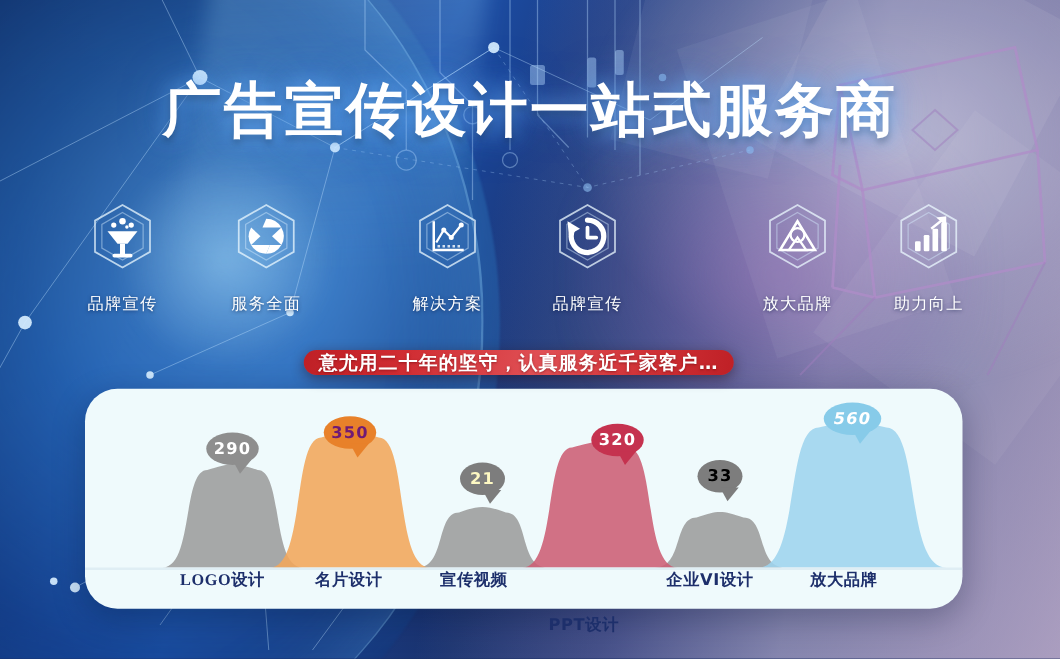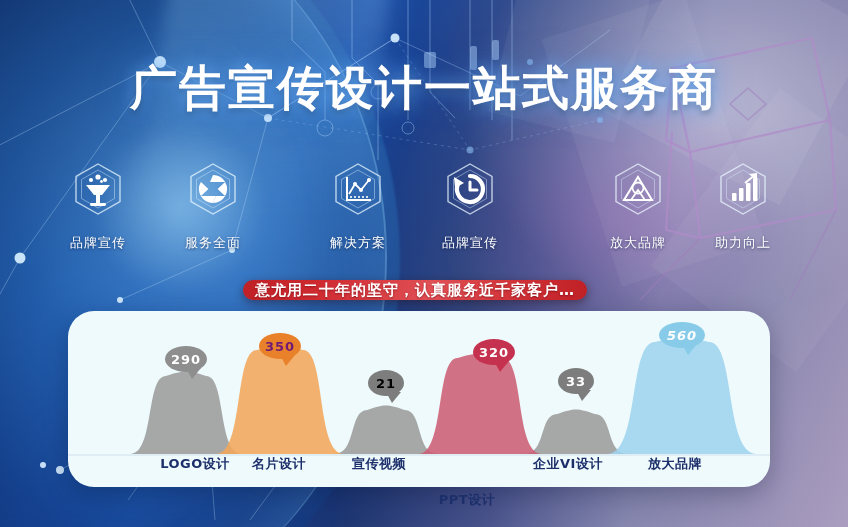--- a/index.html
+++ b/index.html
@@ -351,39 +351,39 @@
   <div id="bubbles">
       <div class="bubble" style="left: 165px; top: 346px; width: 42px; height: 26px; background: rgb(142, 142, 142); color: rgb(142, 142, 142);">
         <span style="color: rgb(255, 255, 255);">290</span>
         <span class="tail"></span>
       </div>
       <div class="bubble" style="left: 259px; top: 333px; width: 42px; height: 26px; background: rgb(232, 129, 42); color: rgb(232, 129, 42);">
         <span style="color: #701a75;">350</span>
         <span class="tail"></span>
       </div>
       <div class="bubble" style="left: 368px; top: 370px; width: 36px; height: 26px; background: rgb(125, 125, 125); color: rgb(125, 125, 125);">
-        <span style="color: #000000;">21</span>
+        <span style="color: #fef9c3;">21</span>
         <span class="tail"></span>
       </div>
       <div class="bubble" style="left: 459px; top: 339px; width: 42px; height: 26px; background: rgb(197, 50, 79); color: rgb(197, 50, 79); margin-left: 14px;">
         <span style="color: rgb(255, 255, 255);">320</span>
         <span class="tail"></span>
       </div>
       <div class="bubble" style="left: 558px; top: 368px; width: 36px; height: 26px; background: rgb(125, 125, 125); color: rgb(125, 125, 125);">
-        <span style="color: #ffffff;">33</span>
+        <span style="color: #000000;">33</span>
         <span class="tail"></span>
       </div>
       <div class="bubble" style="left: 659px; top: 322px; width: 46px; height: 26px; background: rgb(135, 203, 233); color: rgb(135, 203, 233); font-style: italic;">
         <span style="color: rgb(255, 255, 255);">560</span>
         <span class="tail"></span>
       </div>
     </div>
 
   <div class="xlabels" id="xlabels">
-      <div class="xlabel" style="left: 135px; width: 120px; color: rgb(29, 47, 107);">LOGO设计</div>
+      <div class="xlabel" style="left: 118px; width: 120px; color: rgb(29, 47, 107); font-family: Liberation Serif, serif;">LOGO设计</div>
       <div class="xlabel" style="left: 319px; width: 120px; color: rgb(29, 47, 107);">宣传视频</div>
       <div class="xlabel" style="left: 219px; width: 120px; color: rgb(29, 47, 107);">名片设计</div>
       <div class="xlabel" style="left: 407px; width: 120px; color: rgb(29, 47, 107); margin-top: 36px;">PPT设计</div>
       <div class="xlabel" style="left: 508px; width: 120px; color: rgb(29, 47, 107);">企业VI设计</div>
       <div class="xlabel" style="left: 615px; width: 120px; color: rgb(29, 47, 107);">放大品牌</div>
     </div>
 
 </div>
 
 </body></html>

